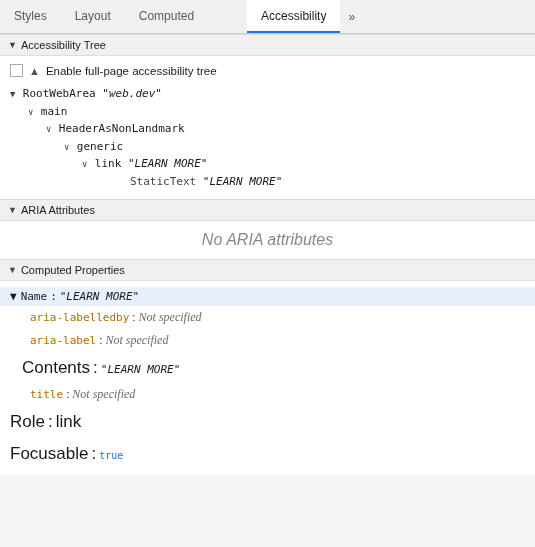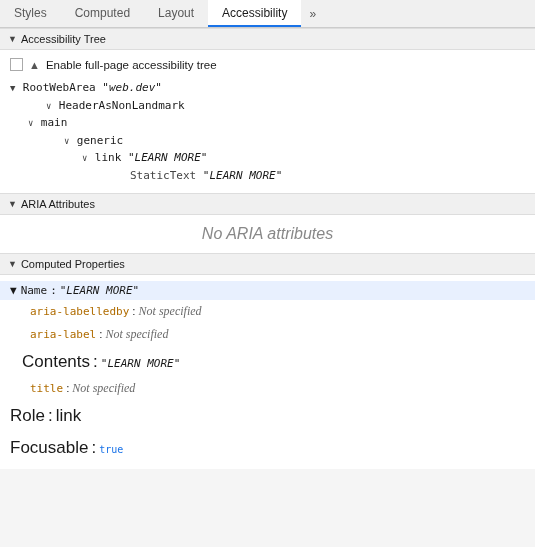--- a/index.html
+++ b/index.html
@@ -12,37 +12,38 @@
       min-height: 547px;
       overflow: hidden;
     }
 
     
     .tabs-bar {
       display: flex;
       align-items: stretch;
       background: #f0f0f0;
       border-bottom: 1px solid #ccc;
-      height: 28px;
+      height: 34px;
     }
     .tab {
       padding: 0 14px;
       display: flex;
       align-items: center;
       cursor: pointer;
       font-size: 12px;
       color: #5a5a5a;
       border-bottom: 2px solid transparent;
       white-space: nowrap;
       user-select: none;
     }
     .tab.active {
       color: #1a1a1a;
       border-bottom: 2px solid #1a73e8;
       background: #fff;
+      margin-left: 39px;
     }
     .tab-more {
       padding: 0 8px;
       display: flex;
       align-items: center;
       cursor: pointer;
       color: #5a5a5a;
     }
 
     
@@ -160,24 +161,24 @@
     .name-value { font-style: italic; color: #1a1a1a; }
   </style>
 </head>
 <body>
 
 <div class="tabs-bar">
   <div class="tab">
     <span>Styles</span>
   </div>
   <div class="tab">
+    <span>Layout</span>
+  </div>
+  <div class="tab">
     <span>Computed</span>
-  </div>
-  <div class="tab">
-    <span>Layout</span>
   </div>
   <div class="tab active">
     <span>Accessibility</span>
   </div>
   <div class="tab-more">
     <span>»</span>
   </div>
 </div>
 
 <div class="panel">
@@ -194,26 +195,26 @@
       <span class="filter-icon">▲</span>
       <span class="enable-label">Enable full-page accessibility tree</span>
     </div>
 
     <div class="tree-node">
 
       <div>
         <span class="expander">▼ </span><span class="node-type">RootWebArea</span> <span class="node-string">"web.dev"</span>
       </div>
 
+      <div style="padding-left: 18px;">
+        <span class="expander">∨ </span><span class="node-type">main</span>
+      </div>
+
       <div style="padding-left: 36px;">
         <span class="expander">∨ </span><span class="node-type">HeaderAsNonLandmark</span>
-      </div>
-
-      <div style="padding-left: 18px;">
-        <span class="expander">∨ </span><span class="node-type">main</span>
       </div>
 
       <div style="padding-left: 54px;">
         <span class="expander">∨ </span><span class="node-type">generic</span>
       </div>
 
       <div style="padding-left: 72px;">
         <span class="expander">∨ </span><span class="node-link">link</span> <span class="node-string">"LEARN MORE"</span>
       </div>
 

